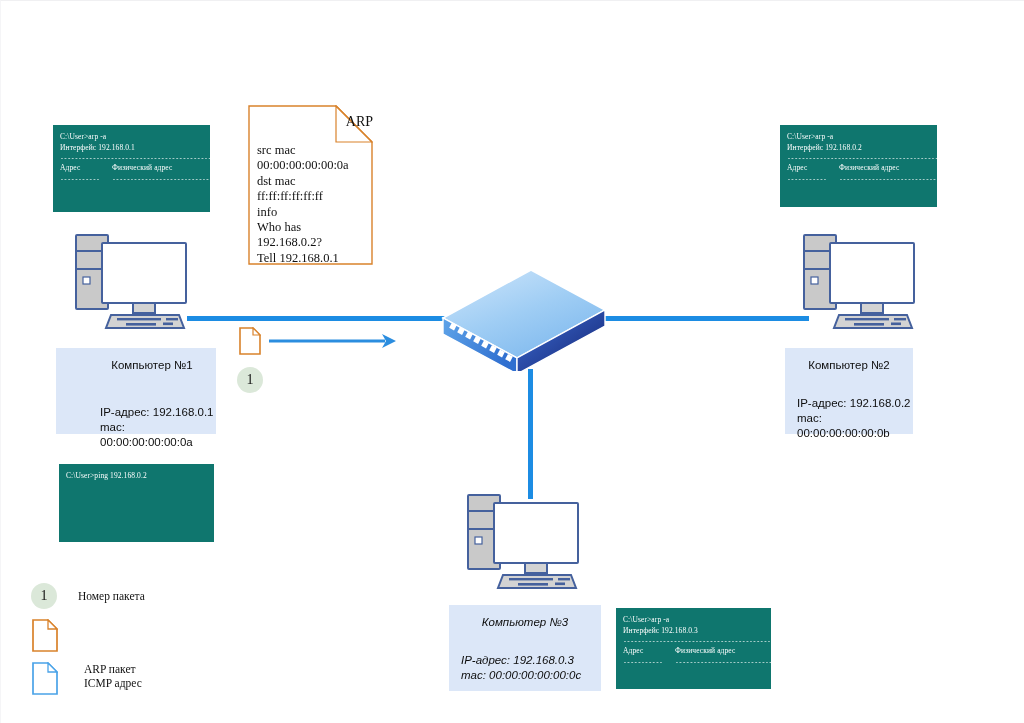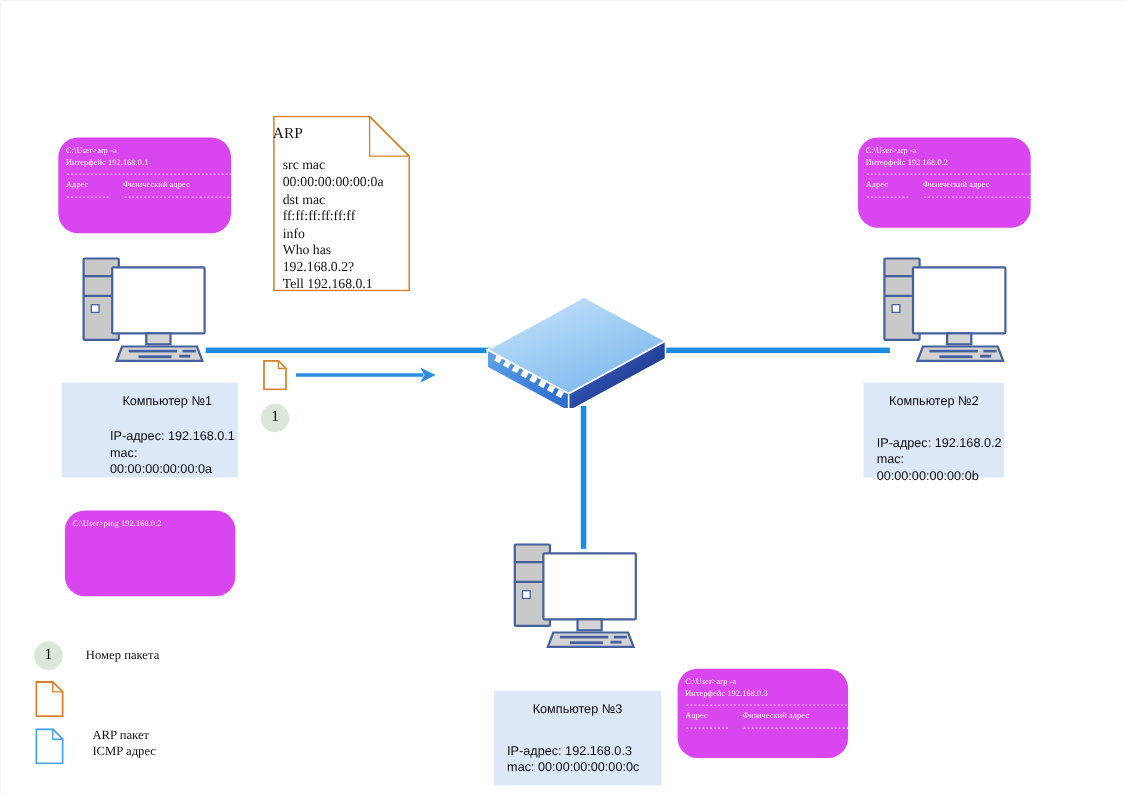--- a/index.html
+++ b/index.html
@@ -27,29 +27,28 @@
   }
   .link-v {
     position: absolute;
     width: 5px;
     background: #1c8ce3;
   }
 
   
   .terminal {
     position: absolute;
-    background: #d946ef;
+    background: #0f766e;
     color: #ffffff;
     font-family: "Liberation Serif", serif;
     font-size: 7.5px;
     line-height: 1.45;
     padding: 7px 7px 4px 7px;
     overflow: hidden;
     letter-spacing: 0.1px;
-    border-radius: 18px;
   }
   .terminal .tline { white-space: pre; }
   .terminal .dashrow {
     display: block;
     white-space: pre;
     font-family: "Liberation Mono", monospace;
     font-size: 6.5px;
     letter-spacing: -0.3px;
   }
   .term-cols {
@@ -85,21 +84,21 @@
   .arpdoc {
     position: absolute;
     font-family: "Liberation Serif", serif;
     font-size: 12.5px;
     color: #111;
     line-height: 1.23;
   }
   .arpdoc .doc-title {
     position: absolute;
     top: 8px; left: 0; right: 0;
-    text-align: left;
+    text-align: right;
     font-size: 14px;
   }
   .arpdoc .doc-body {
     position: absolute;
     top: 38px; left: 9px; right: 4px;
     white-space: pre-line;
   }
 
   
   .pkt { position: absolute; }
@@ -298,31 +297,31 @@
   <div class="arrow-wrap" style="left:268px; top:330px;">
     <svg width="130" height="20" viewBox="0 0 130 20">
       <line x1="0" y1="10" x2="116" y2="10" stroke="#2b8ddf" stroke-width="3.2"></line>
       <path d="M113 3 L127 10 L113 17 L117 10 Z" fill="#2b8ddf"></path>
     </svg>
   </div>
   <div class="badge" style="left:236px; top:366px;">1</div>
 
   <div class="infobox" style="left:55px; top:347px; width:160px; height:86px;padding-left:32px;">
     <span class="title">Компьютер №1</span>
-    <span class="addr" style="margin-top:19px;">IP-адрес: 192.168.0.1</span>
+    <span class="addr" style="margin-top:34px;">IP-адрес: 192.168.0.1</span>
     <span class="addr">mac: 00:00:00:00:00:0a</span>
   </div>
 
   <div class="infobox" style="left:784px; top:347px; width:128px; height:86px;">
     <span class="title">Компьютер №2</span>
     <span class="addr" style="margin-top:25px;">IP-адрес: 192.168.0.2</span>
     <span class="addr">mac: 00:00:00:00:00:0b</span>
   </div>
 
-  <div class="infobox" style="left:448px; top:627px; width:152px; height:86px;">
+  <div class="infobox" style="left:448px; top:604px; width:152px; height:86px;font-style:italic;">
     <span class="title">Компьютер №3</span>
     <span class="addr" style="margin-top:25px;">IP-адрес: 192.168.0.3</span>
     <span class="addr">mac: 00:00:00:00:00:0c</span>
   </div>
 
   <div class="badge" style="left:30px; top:582px;">1</div>
   <span class="legend-text" style="left:77px; top:589px;">Номер пакета</span>
 
   <div class="pkt" style="left:31px; top:618px;">
     <svg width="26" height="33" viewBox="0 0 26 33">

